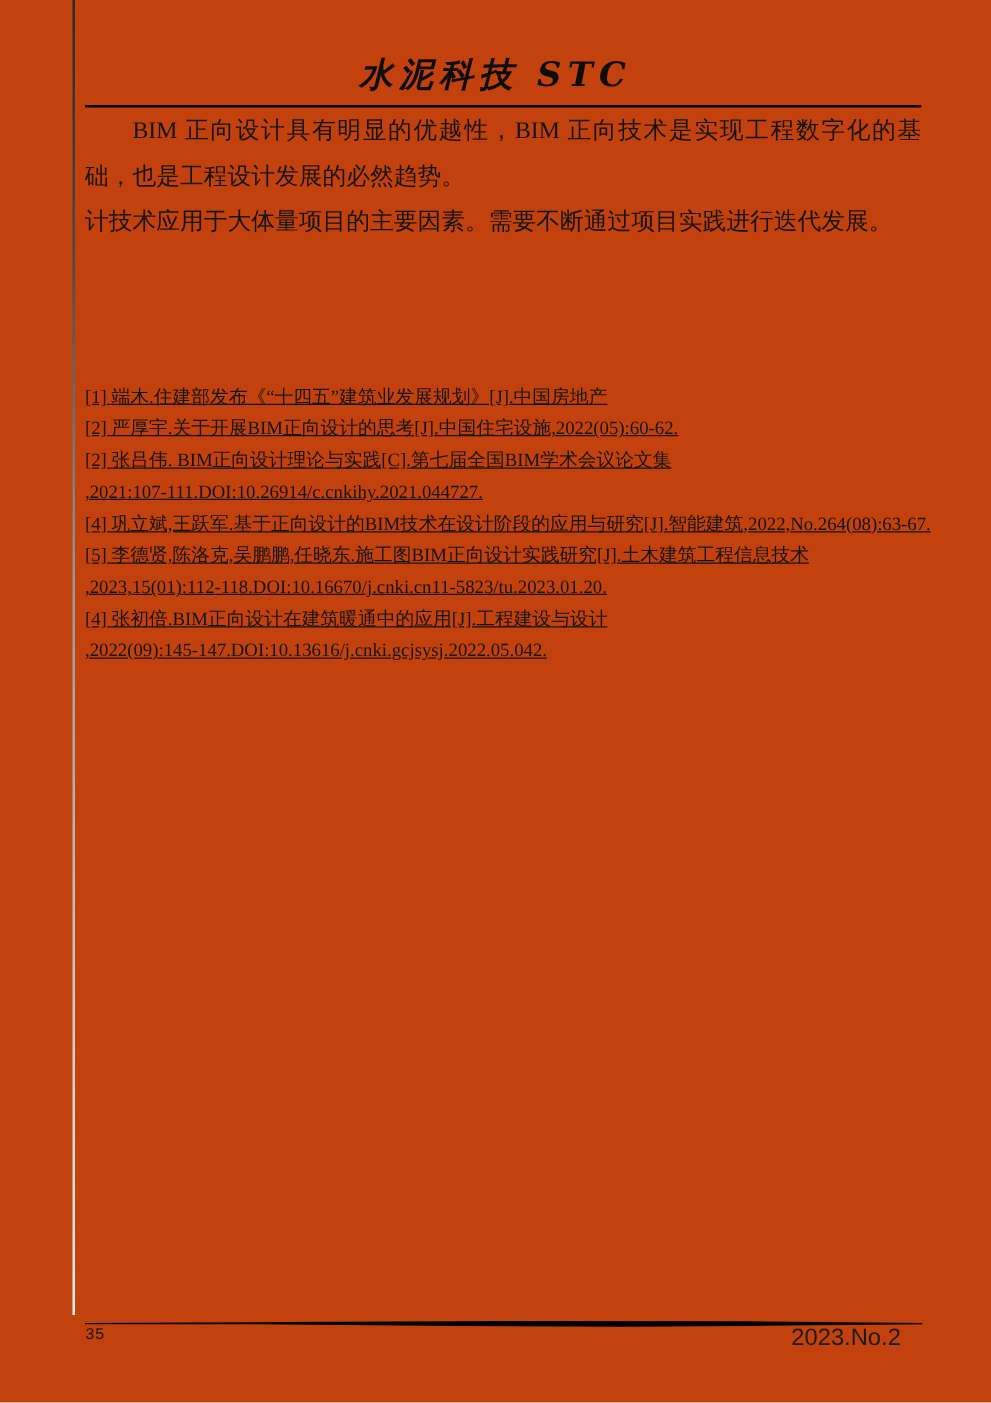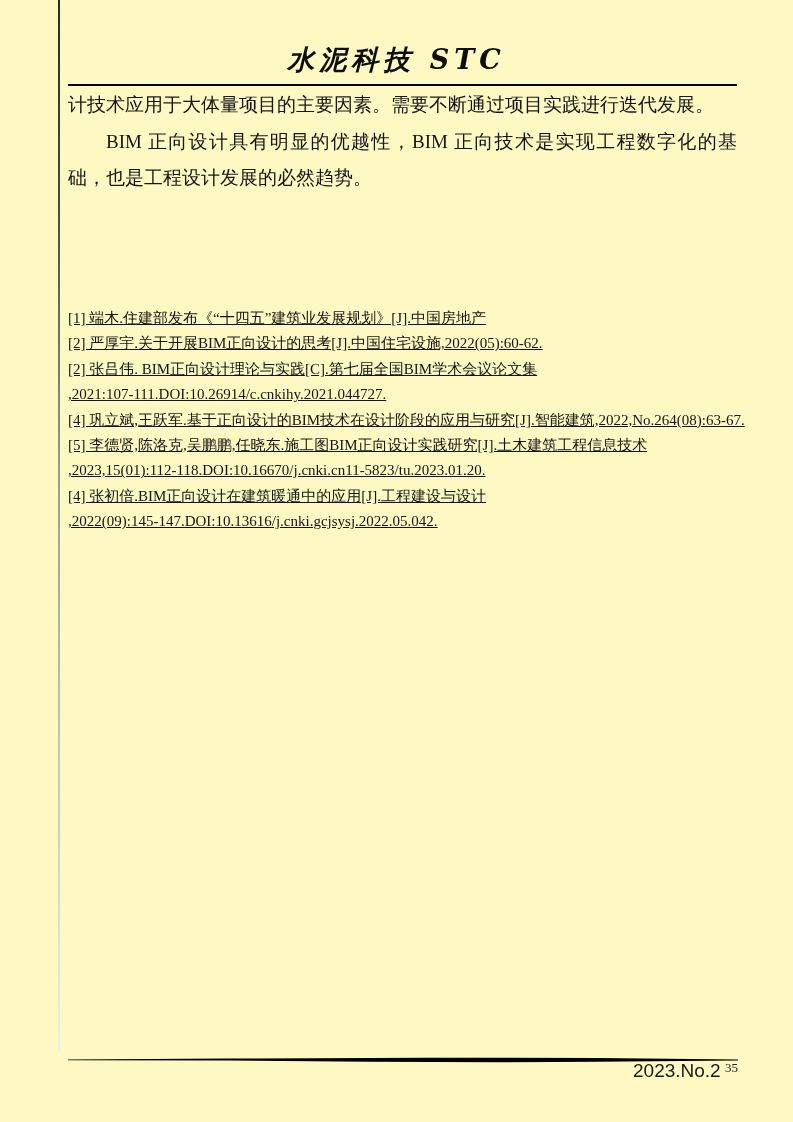--- a/index.html
+++ b/index.html
@@ -4,21 +4,21 @@
 <style>
   html, body {
     margin: 0;
     padding: 0;
     background: #ffffff;
   }
   .page {
     position: relative;
     width: 793px;
     height: 1122px;
-    background: #fef9c3;
+    background: #c2410c;
     color: #111111;
     font-family: "Liberation Serif", "DejaVu Serif", serif;
     overflow: hidden;
   }
   
   .scan-line {
     position: absolute;
     left: 58px;
     top: 0;
     width: 2px;
@@ -91,22 +91,22 @@
     left: 68px;
     top: 1050px;
     width: 670px;
     height: 7px;
   }
   .footer-page-number {
     position: absolute;
     left: 68px;
     top: 1060px;
     width: 670px;
-    text-align: right;
-    font-family: Liberation Serif, serif;
+    text-align: left;
+    font-family: Liberation Mono, monospace;
     font-size: 13px;
     color: #1a1a1a;
   }
   .footer-issue {
     position: absolute;
     left: 633px;
     top: 1060px;
     font-family: "Liberation Sans", sans-serif;
     font-size: 19px;
     color: #1a1a1a;
@@ -117,22 +117,22 @@
 
 <div class="page">
 
   <div class="scan-line"></div>
 
   <div class="journal-title">水泥科技 STC</div>
 
   <div class="header-rule"></div>
 
   <div class="content">
+    <p class="para para-indent">BIM 正向设计具有明显的优越性，BIM 正向技术是实现工程数字化的基础，也是工程设计发展的必然趋势。</p>
     <p class="para para-continuation">计技术应用于大体量项目的主要因素。需要不断通过项目实践进行迭代发展。</p>
-    <p class="para para-indent">BIM 正向设计具有明显的优越性，BIM 正向技术是实现工程数字化的基础，也是工程设计发展的必然趋势。</p>
   </div>
 
   <div class="references">
     <div>
         <div class="ref-line">[1] 端木.住建部发布《“十四五”建筑业发展规划》[J].中国房地产</div>
         <div class="ref-line">[2] 严厚宇.关于开展BIM正向设计的思考[J].中国住宅设施,2022(05):60-62.</div>
         <div class="ref-line">[2] 张吕伟. BIM正向设计理论与实践[C].第七届全国BIM学术会议论文集</div>
         <div class="ref-line">,2021:107-111.DOI:10.26914/c.cnkihy.2021.044727.</div>
         <div class="ref-line">[4] 巩立斌,王跃军.基于正向设计的BIM技术在设计阶段的应用与研究[J].智能建筑,2022,No.264(08):63-67.</div>
         <div class="ref-line">[5] 李德贤,陈洛克,吴鹏鹏,任晓东.施工图BIM正向设计实践研究[J].土木建筑工程信息技术</div>

